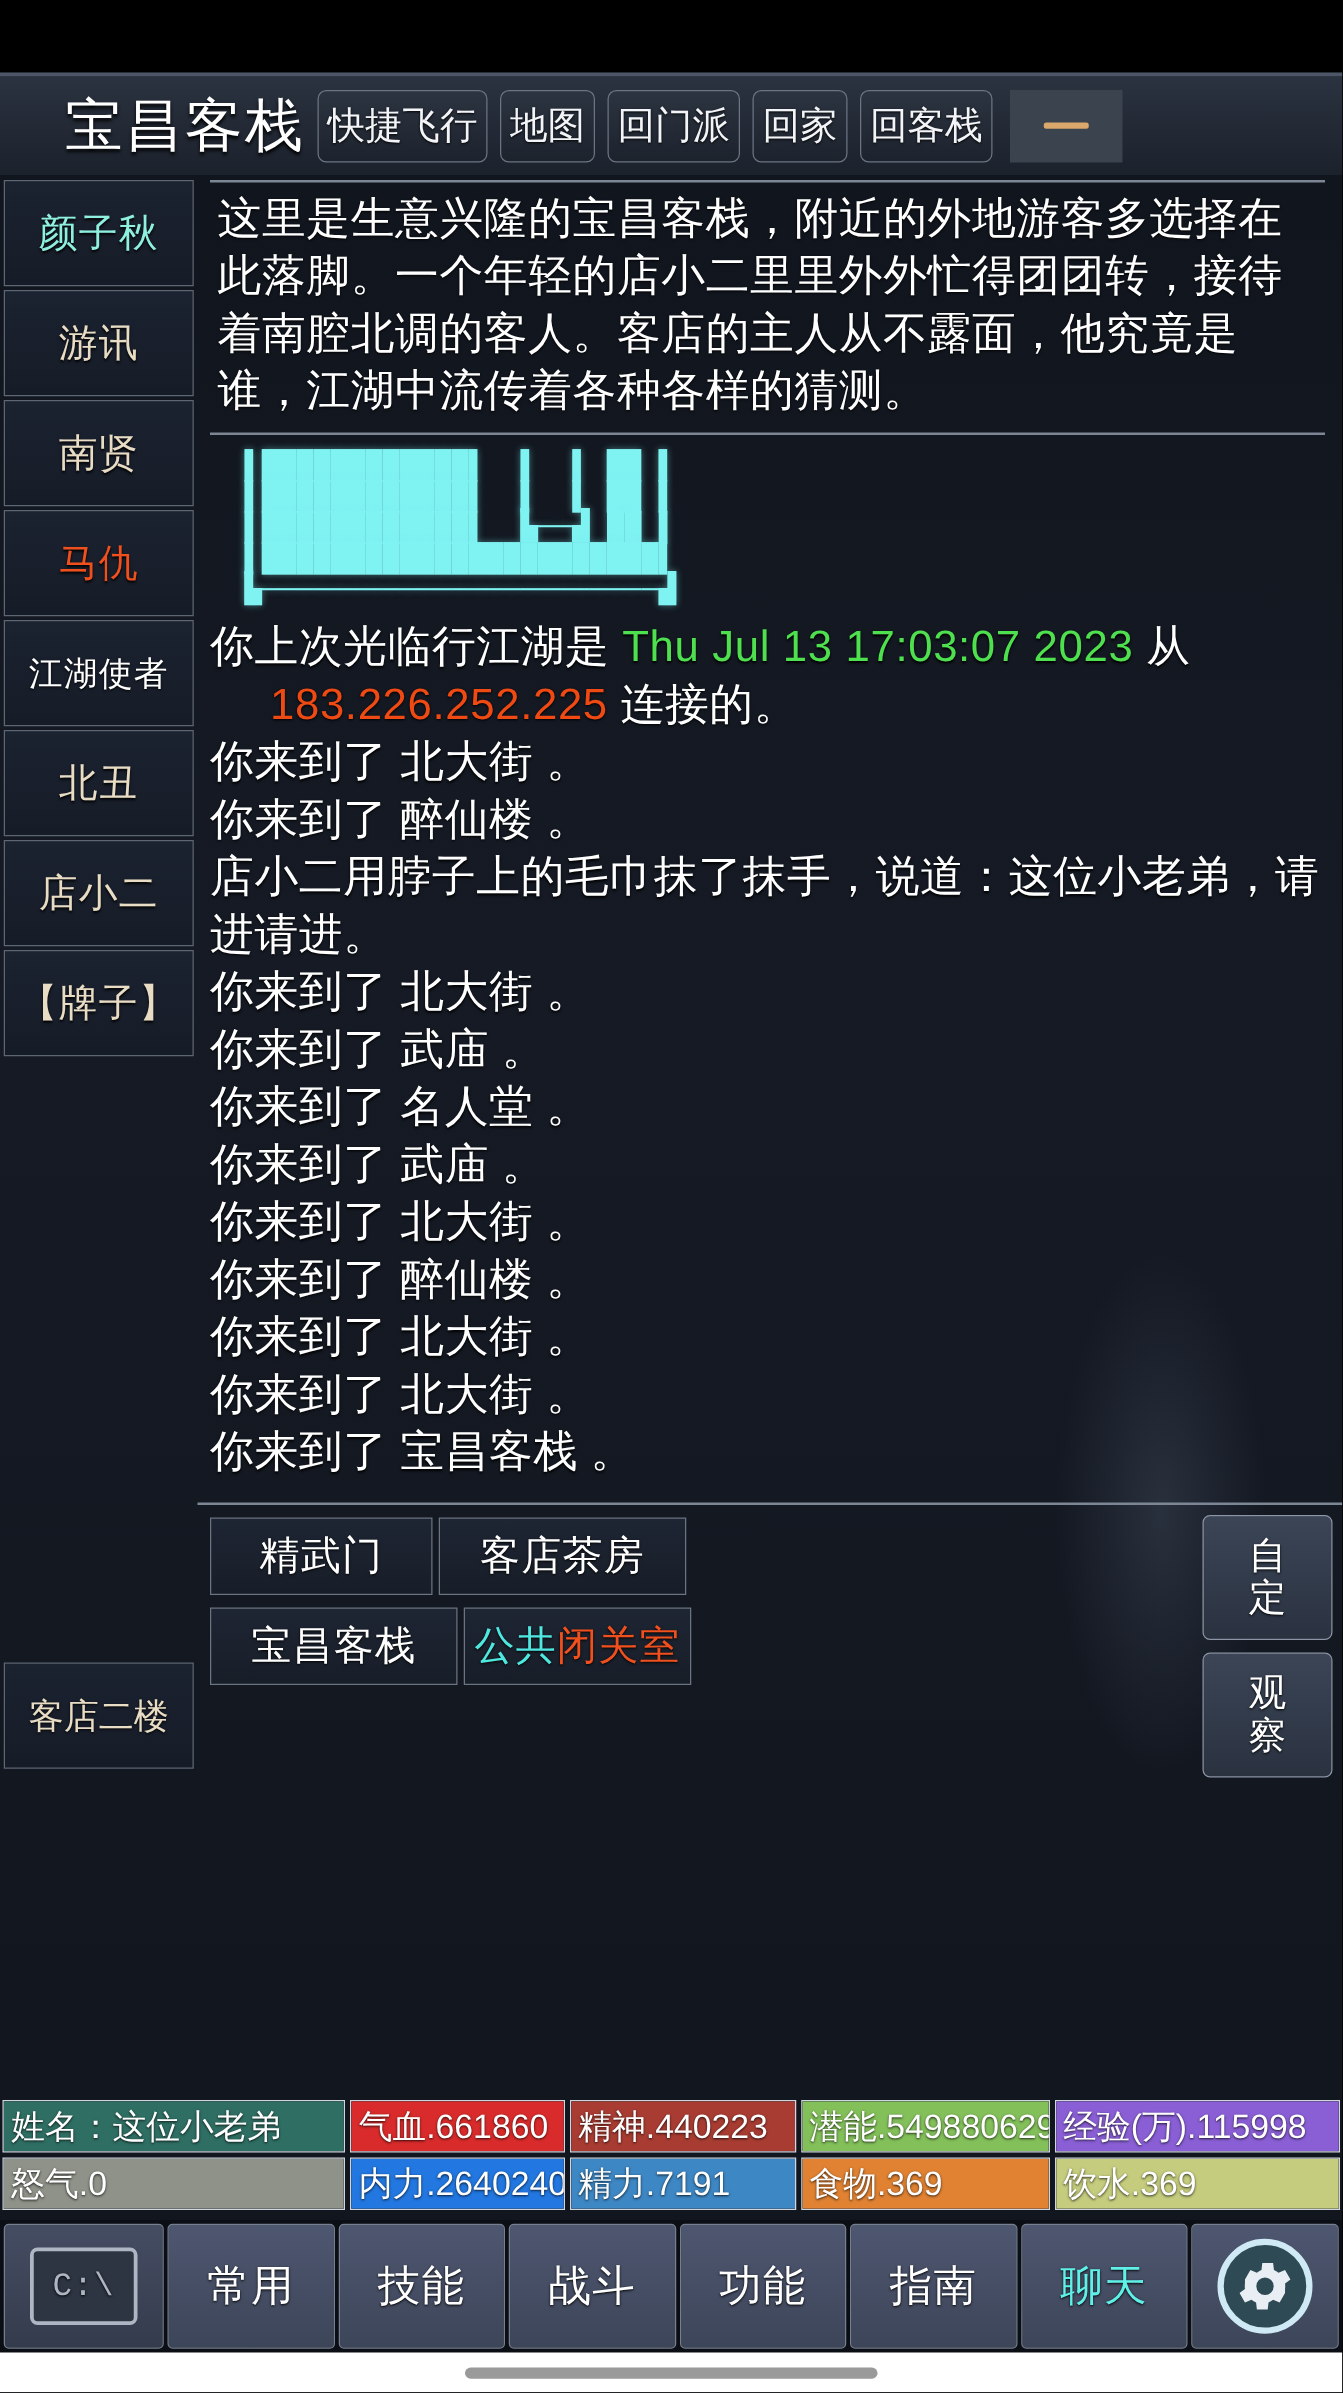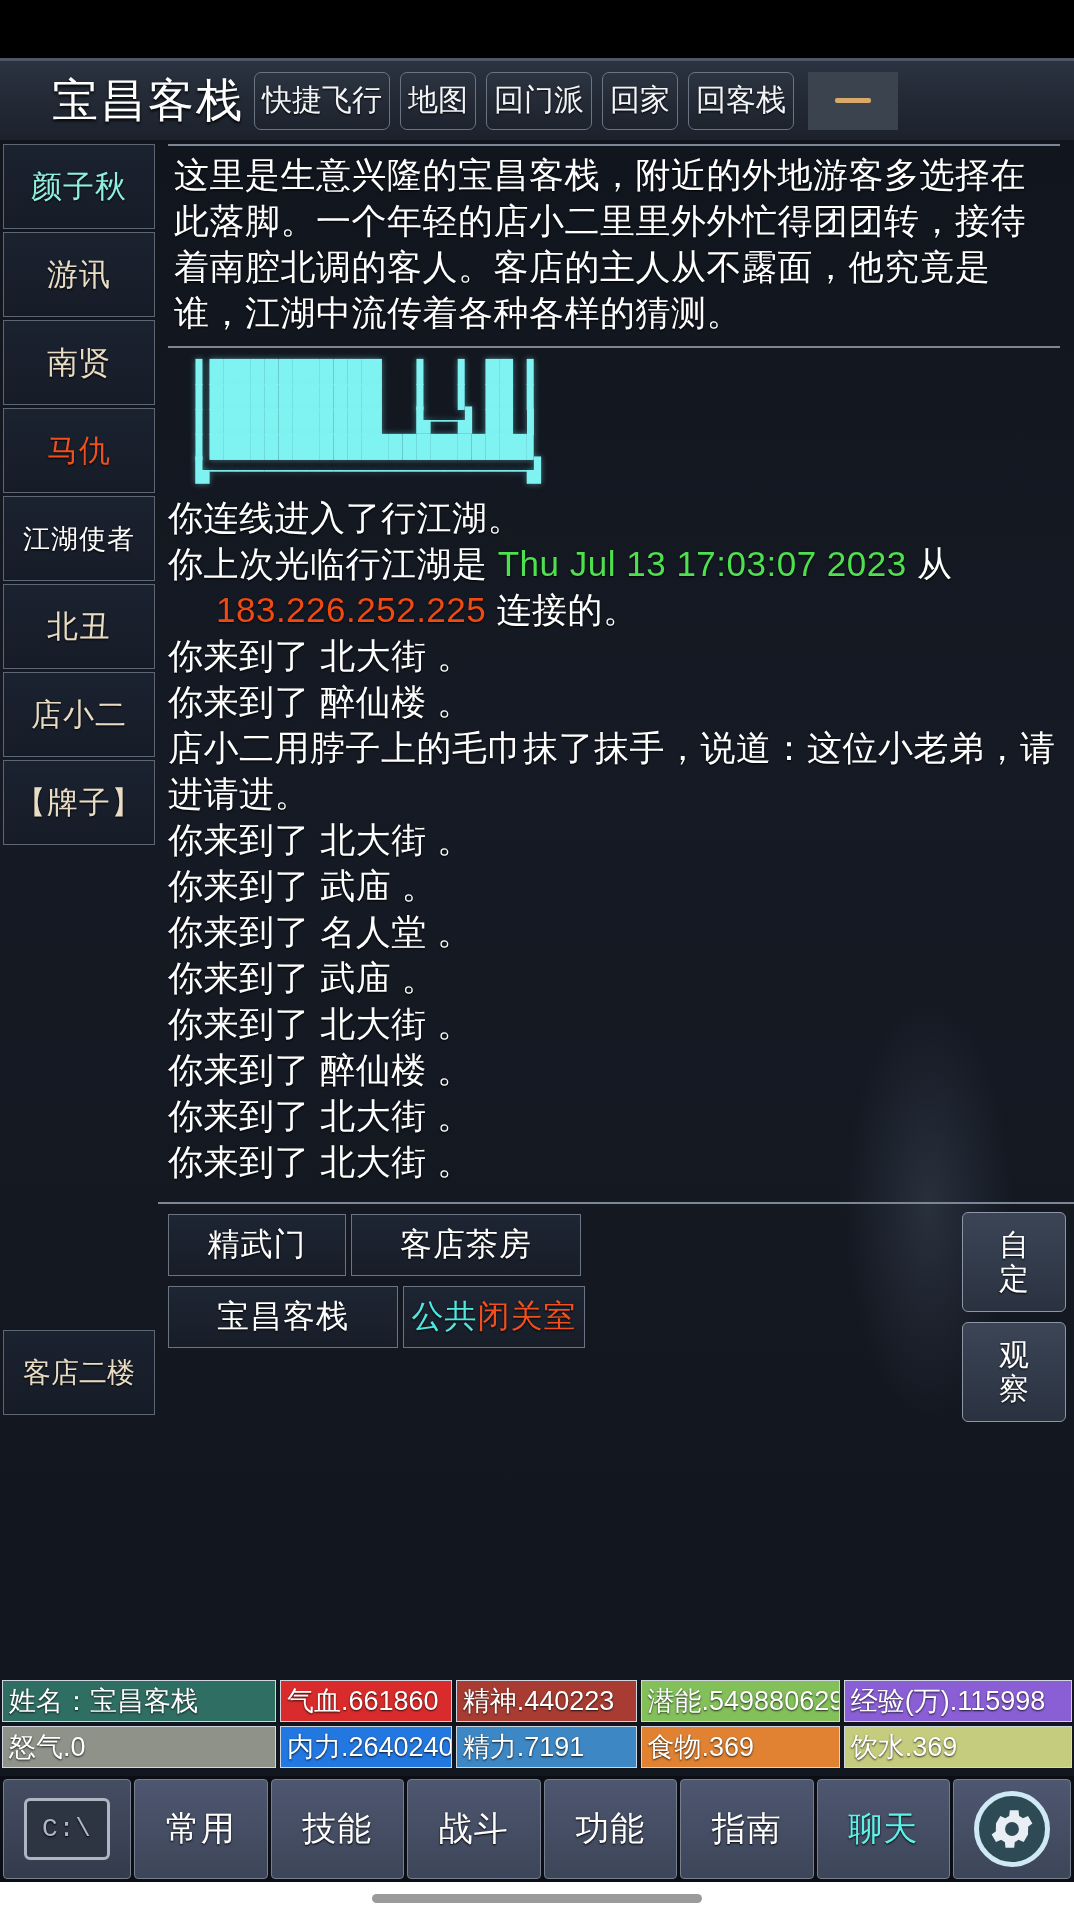--- a/index.html
+++ b/index.html
@@ -131,21 +131,21 @@
   }
   .exit-row { display:flex; gap:5px; margin:0 0 10px 10px; }
   .exit {
     height:62px; border:1.5px solid #6b7482;
     background: linear-gradient(180deg,#1e2533,#181e28);
     display:flex; align-items:center; justify-content:center;
     color:#ffffff; font-size:32px; letter-spacing:1px;
     text-shadow:0 1px 2px #000;
   }
   .exit.w1 { width:178px; }
-  .exit.w2 { width:230px; }
+  .exit.w2 { width:198px; }
   .exit.w3 { width:182px; }
   .exit .cy { color:#4fe8e0; }
   .exit .rd { color:#f0501e; }
 
   .sidebtns { position:absolute; right:8px; top:8px; width:104px; }
   .sidebtn {
     width:104px; height:100px; margin-bottom:10px;
     border:1.5px solid #8d96a6; border-radius:6px;
     background: linear-gradient(180deg,#3b4556,#2a3240);
     color:#ffffff; font-size:30px; line-height:34px; text-align:center;
@@ -256,21 +256,20 @@
         <p>这里是生意兴隆的宝昌客栈，附近的外地游客多选择在此落脚。一个年轻的店小二里里外外忙得团团转，接待着南腔北调的客人。客店的主人从不露面，他究竟是谁，江湖中流传着各种各样的猜测。</p>
       </div>
 
       <div class="art">  ▌████████████▌  ▌  ▌ ██ ▌
   ▌████████████▌  ▌  ▌ ██ ▌
   ▌████████████▌  ▙──▟ ██ ▌
   ▌███████████████████████▌
   ▙───────────────────────▟</div>
 
       <div class="log">
-          <div class="line"><span>你连线进入了行江湖。</span></div>
           <div class="line"><span>你上次光临行江湖是 </span><span class="g">Thu Jul 13 17:03:07 2023</span><span> 从 </span></div>
           <div class="line"><span class="r">183.226.252.225</span><span> 连接的。</span></div>
           <div class="line"><span>你来到了 北大街 。</span></div>
           <div class="line"><span>你来到了 醉仙楼 。</span></div>
           <div class="line"><span>店小二用脖子上的毛巾抹了抹手，说道：这位小老弟，请进请进。</span></div>
           <div class="line"><span>你来到了 北大街 。</span></div>
           <div class="line"><span>你来到了 武庙 。</span></div>
           <div class="line"><span>你来到了 名人堂 。</span></div>
           <div class="line"><span>你来到了 武庙 。</span></div>
           <div class="line"><span>你来到了 北大街 。</span></div>
@@ -306,21 +305,21 @@
 
       </div>
 
     </div>
   </div>
 
   <div class="stats">
     <div class="stat-row">
         <div class="stat" style="width: 300px;">
           <div class="fill" style="width: 100%; background: rgb(47, 110, 99);"></div>
-          <div class="lbl">姓名：宝昌客栈</div>
+          <div class="lbl">姓名：这位小老弟</div>
         </div>
         <div class="stat" style="width: 188px;">
           <div class="fill" style="width: 100%; background: rgb(217, 43, 43);"></div>
           <div class="lbl">气血.661860</div>
         </div>
         <div class="stat" style="width: 198px;">
           <div class="fill" style="width: 100%; background: rgb(168, 60, 50);"></div>
           <div class="lbl">精神.440223</div>
         </div>
         <div class="stat" style="width: 218px;">

